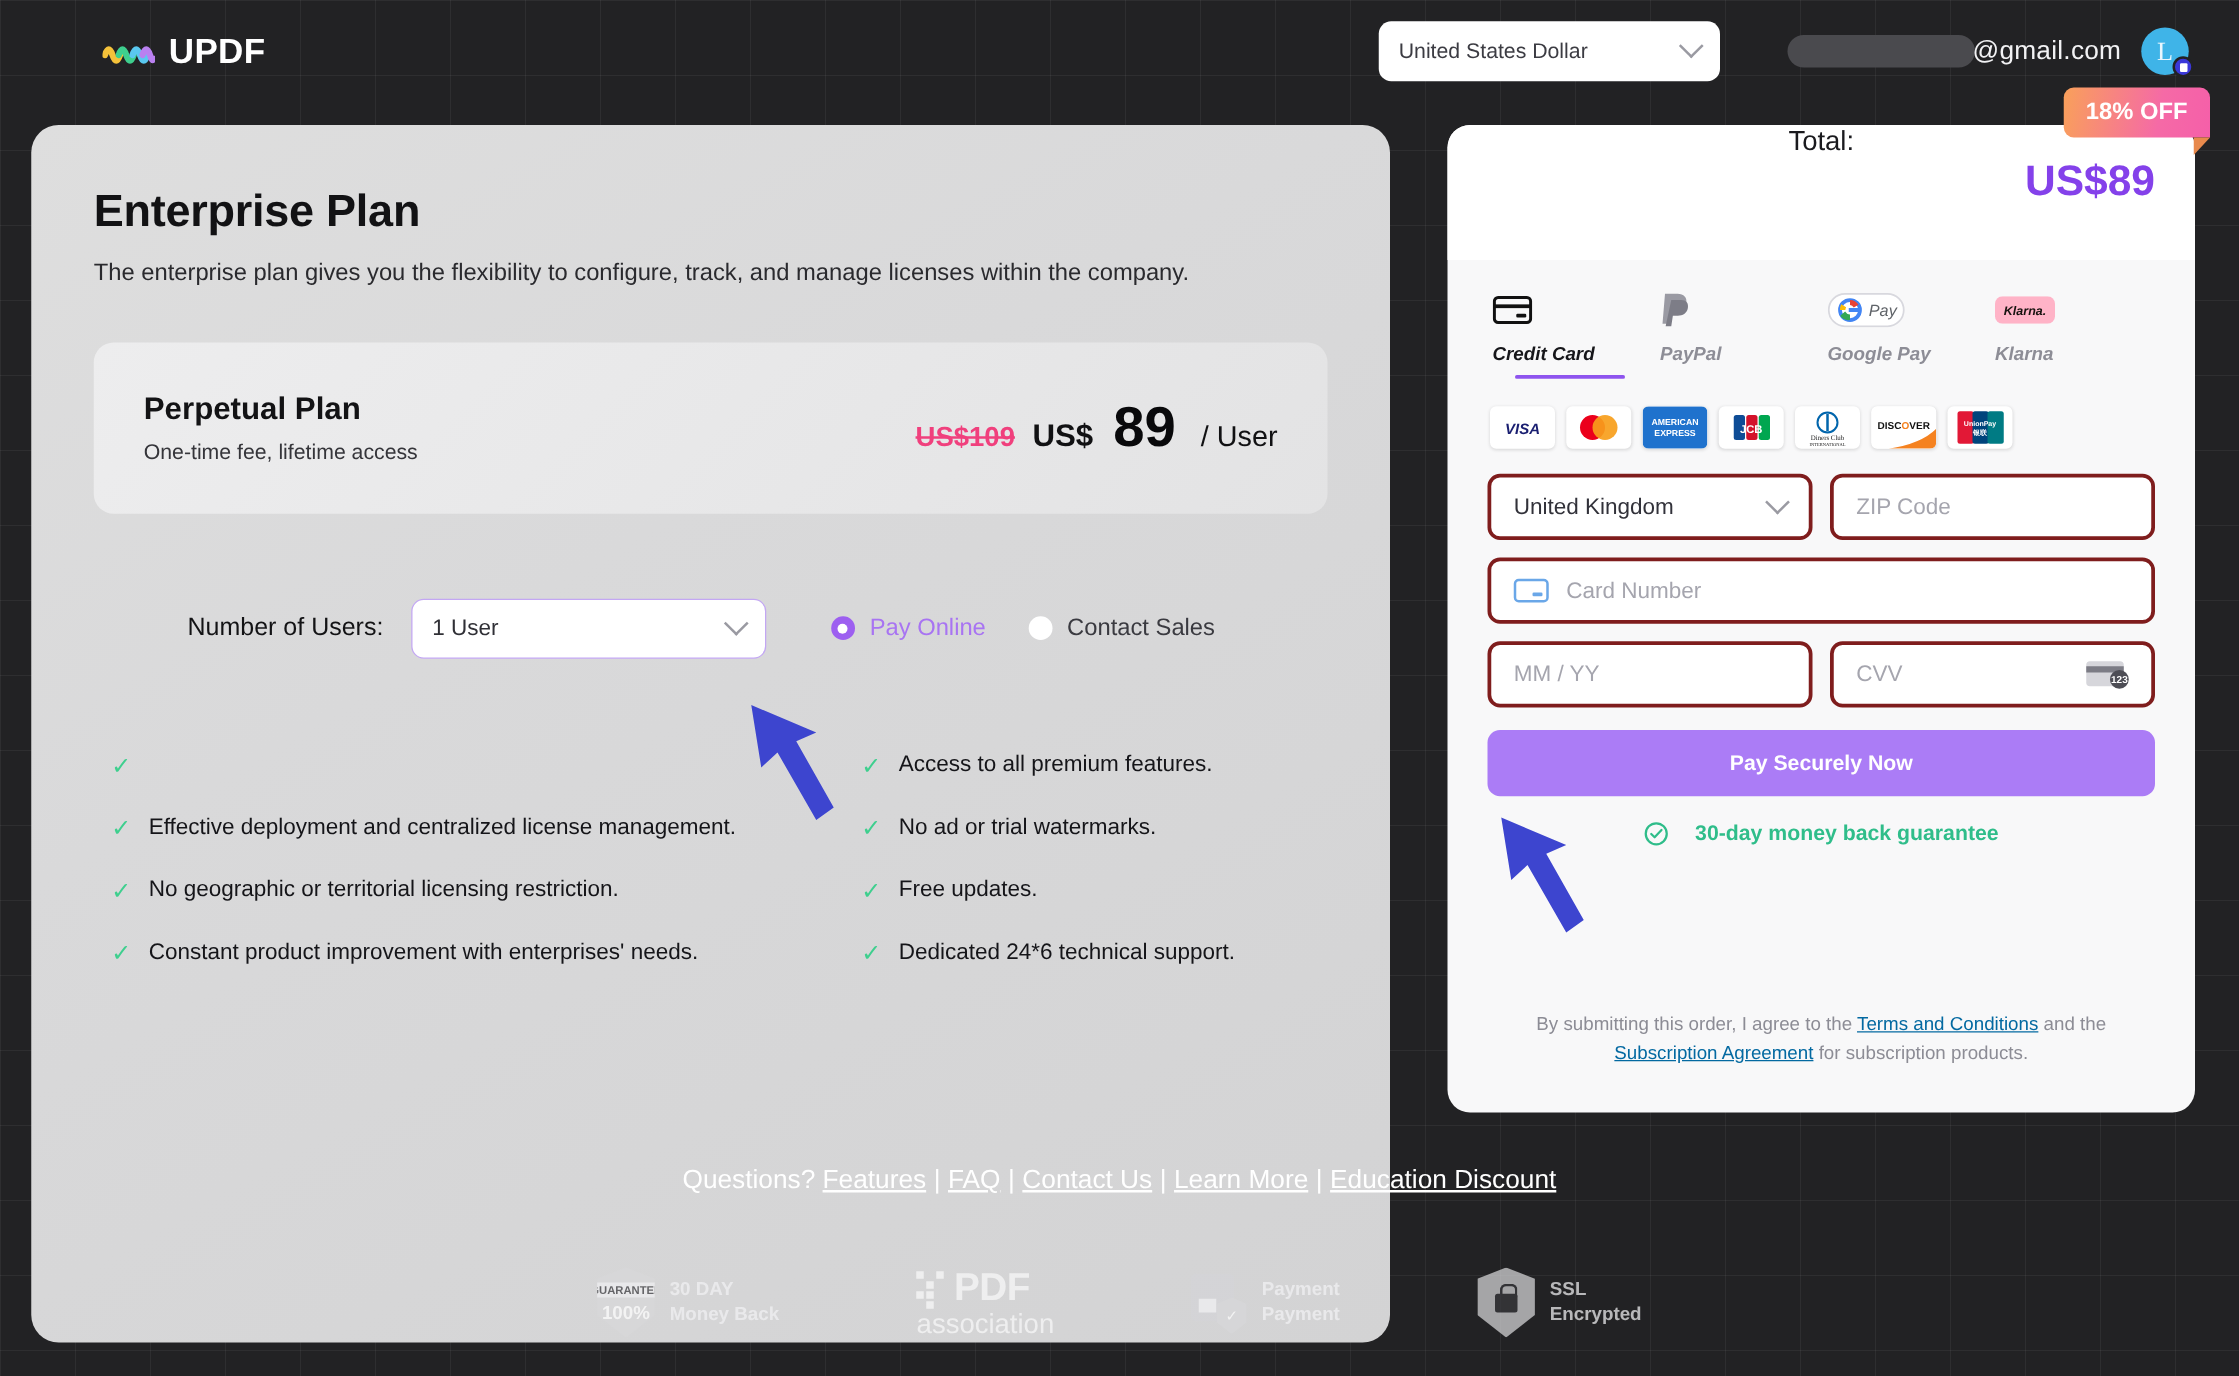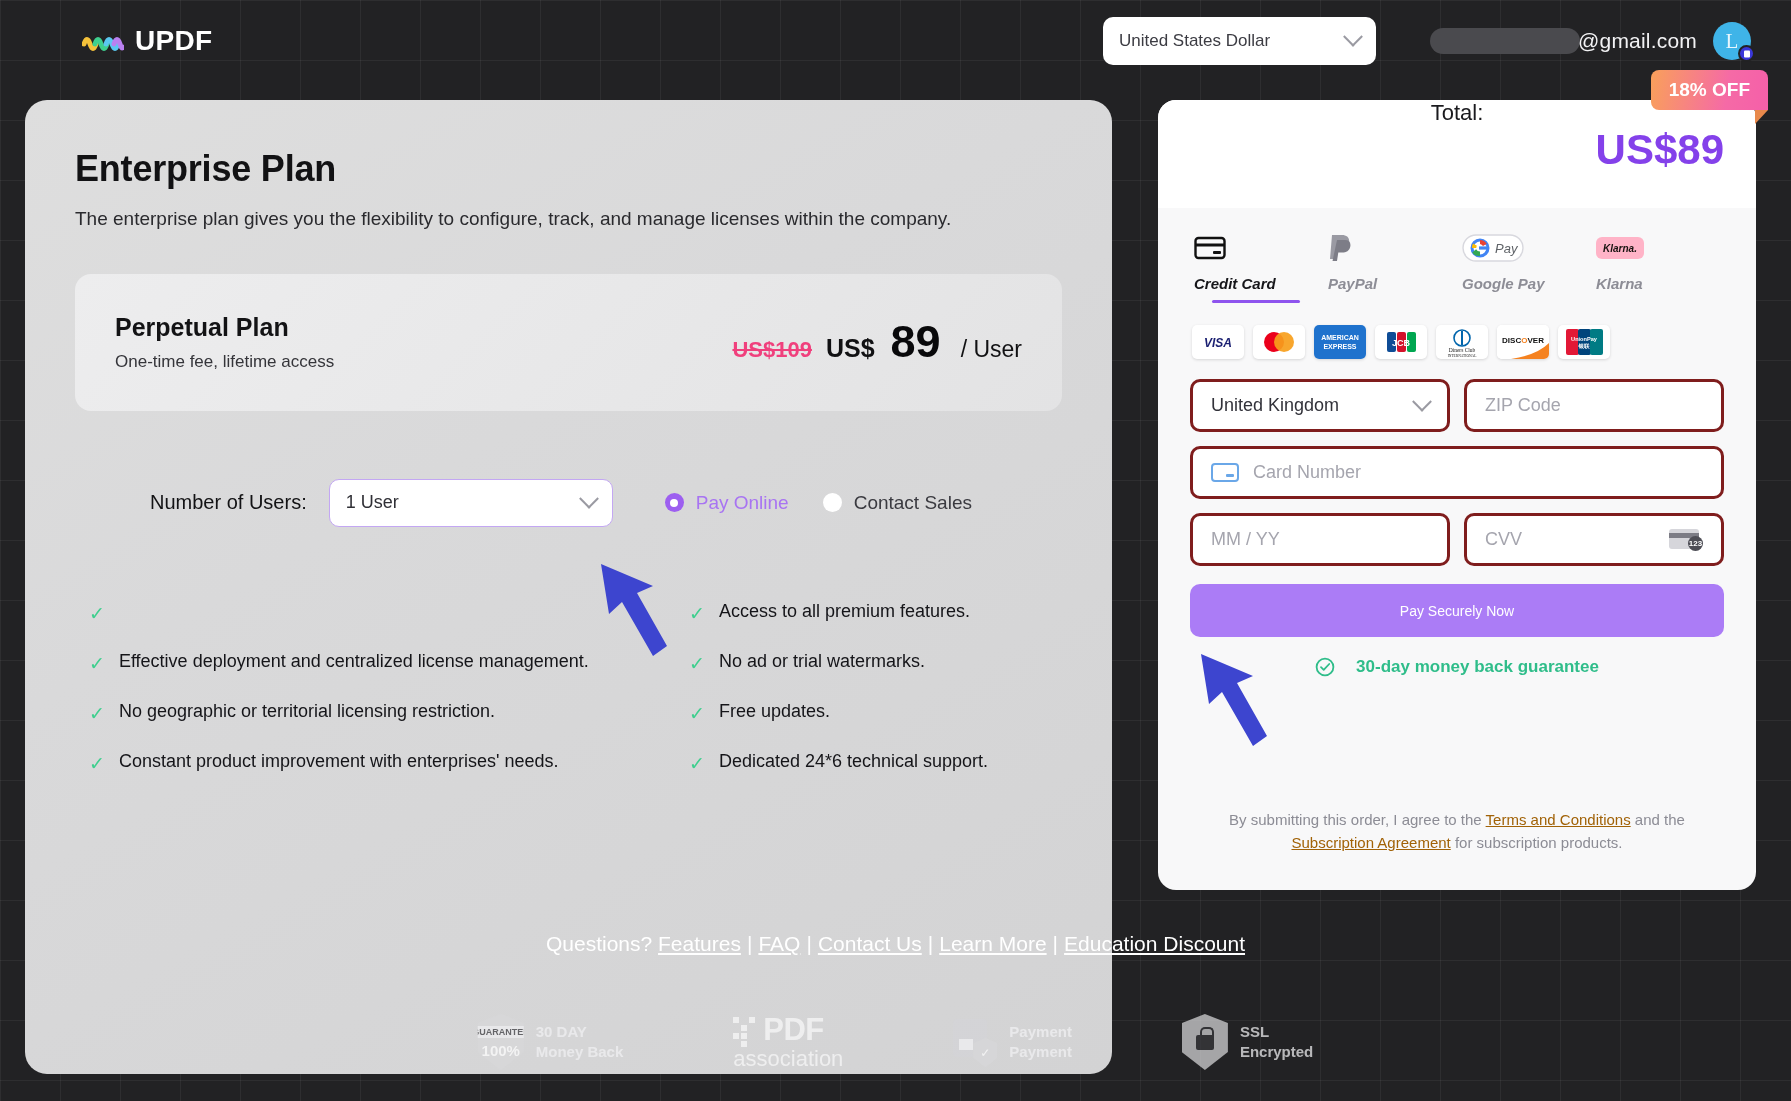--- a/index.html
+++ b/index.html
@@ -120,21 +120,21 @@
   .pay-panel {
     position: absolute; left: 1158px; top: 100px; width: 598px; height: 790px;
     border-radius: 18px; background: #f8f8f9; overflow: visible;
   }
   .panel-top {
     height: 108px; background: #ffffff; border-radius: 18px 18px 0 0;
     display: flex; align-items: center; padding: 0 32px;
     position: relative; z-index: 2; flex-direction: column;
   }
   .total-label { font-size: 22px; color: #1a1a1e; }
-  .total-value { margin-left: auto; font-size: 42px; font-weight: bold; color: #8441ea; }
+  .total-value { margin-left: auto; font-size: 34px; font-weight: bold; color: #8441ea; }
   .off-badge {
     position: absolute; right: -12px; top: -30px; height: 40px; padding: 0 18px;
     background: linear-gradient(100deg, #f9a05a 0%, #f56aa6 65%, #f55fa9 100%);
     border-radius: 8px 8px 0 8px;
     display: flex; align-items: center; justify-content: center;
     color: #ffffff; font-size: 19px; font-weight: bold; z-index: 4;
   }
   .off-badge::after {
     content: ""; position: absolute; right: 0; bottom: -14px;
     border-left: 13px solid #e8894c; border-bottom: 14px solid transparent;
@@ -181,32 +181,32 @@
   .cvv-icon .band { position:absolute; left:0; top:0; width:30px; height:20px;
                     background:#d6d6db; border-radius:3px; }
   .cvv-icon .stripe { position:absolute; left:0; top:4px; width:30px; height:5px; background:#7c7c85; }
   .cvv-icon .dot {
     position:absolute; right:0; bottom:0; width:15px; height:15px; border-radius:50%;
     background:#4d4d55; color:#fff; font-size:8px; font-weight:bold;
     display:flex; align-items:center; justify-content:center;
   }
   .pay-btn {
     margin-top: 4px; width: 100%; height: 53px; border: none; border-radius: 10px;
-    background: #ab7cf6; color: #ffffff; font-size: 14px; font-weight: normal;
+    background: #ab7cf6; color: #ffffff; font-size: 17px; font-weight: bold;
     cursor: pointer; font-family: "Liberation Sans", sans-serif;
   }
   .guarantee {
     margin-top: 20px; display: flex; align-items: center; justify-content: center; gap: 21px;
   }
   .guar-text { color: #2fbd8a; font-size: 17px; font-weight: bold; }
   .terms {
     position: absolute; left: 32px; right: 32px; bottom: 36px;
     text-align: center; font-size: 15px; color: #8c8c95; line-height: 1.5;
   }
-  .terms a { color: #a16207; text-decoration: underline; }
+  .terms a { color: #0369a1; text-decoration: underline; }
 
   
   .footer-links {
     position: absolute; top: 932px; left: 0; width: 1791px; text-align: center;
     color: #ffffff; font-size: 21px;
   }
   .footer-links a { color:#ffffff; text-decoration: underline; }
   .footer-links .sep { color:#ffffff; margin: 0 6px; }
 
   .trust {

